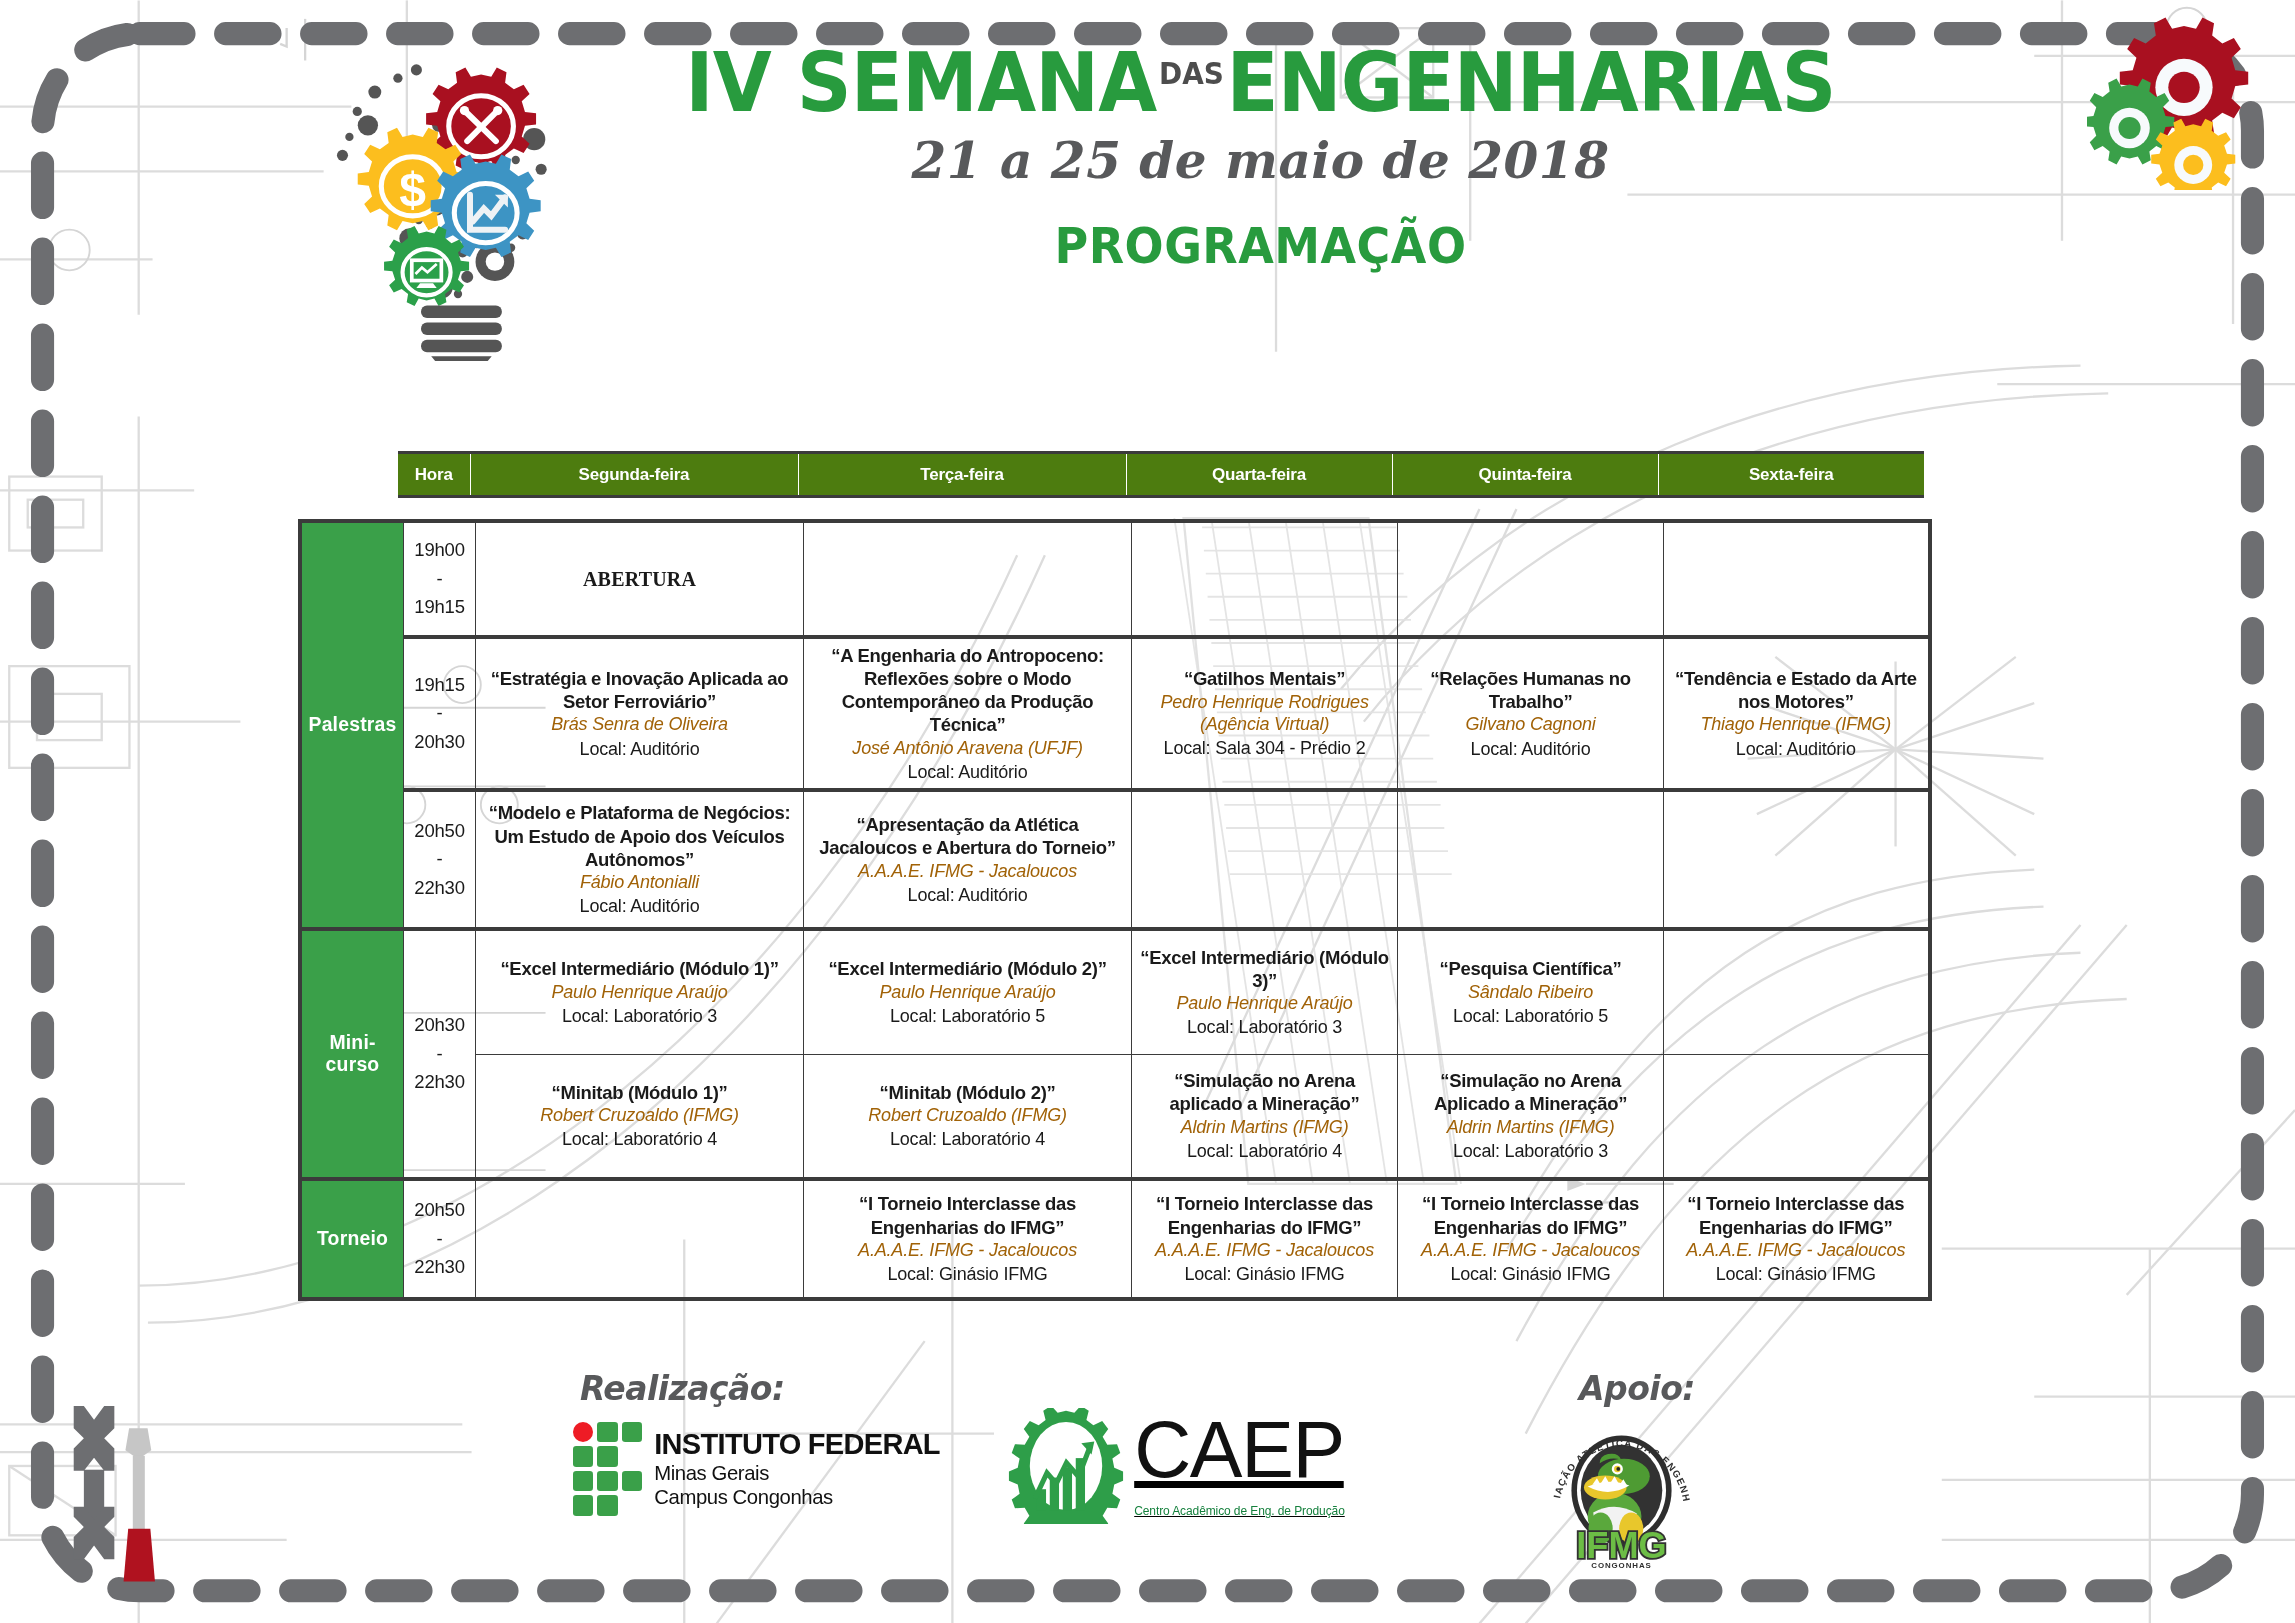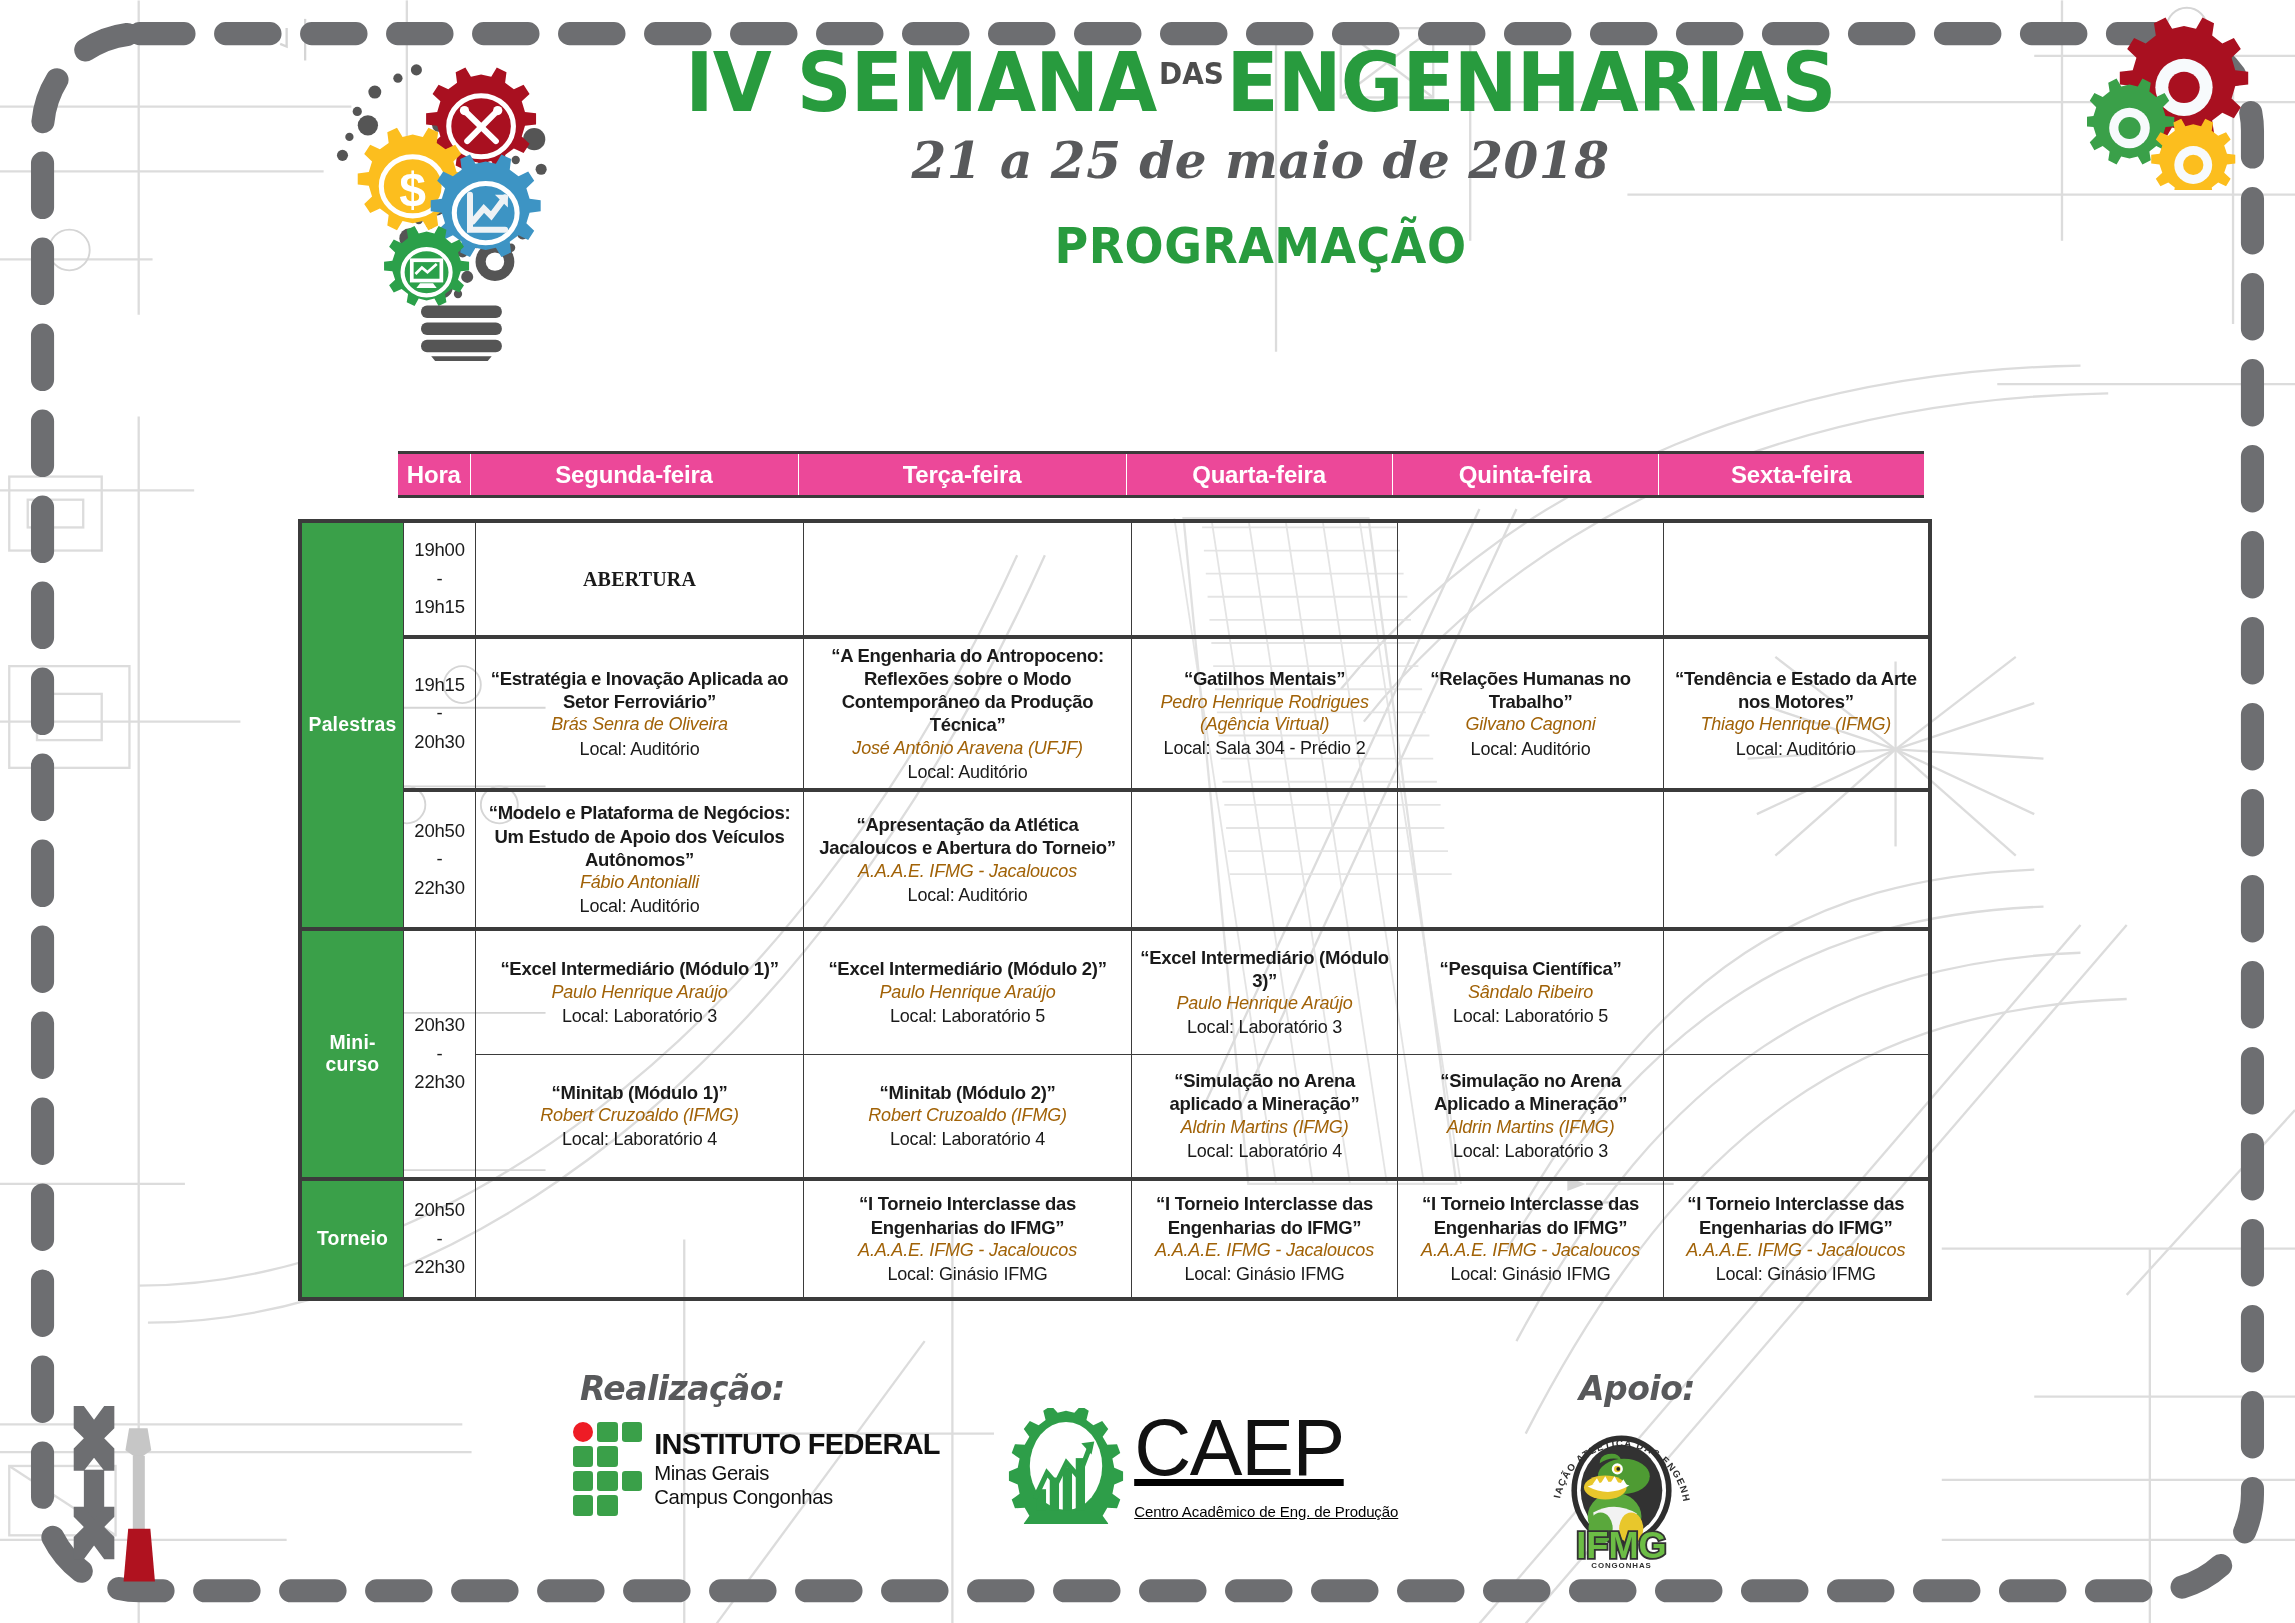--- a/index.html
+++ b/index.html
@@ -111,25 +111,25 @@
 
   
   .dayhead-table {
     border-collapse: collapse;
     table-layout: fixed;
     margin-left: 100px;
     border-top: 3.7px solid #3b3b3b;
     border-bottom: 3.7px solid #3b3b3b;
   }
   .dayhead-table td {
-    background: #ec4899;
+    background: #4d7c0f;
     color: #ffffff;
     font-family: "Liberation Sans", sans-serif;
     font-weight: 700;
-    font-size: 24px;
+    font-size: 17px;
     text-align: center;
     vertical-align: middle;
     height: 44px;
     border-left: 1.4px solid #ffffff;
     border-right: 1.4px solid #ffffff;
     letter-spacing: -0.2px;
   }
   .dayhead-table td:first-child { border-left: none; }
   .dayhead-table td:last-child  { border-right: none; }
 
@@ -224,21 +224,21 @@
   .if-cell.blank { background: transparent; }
   .if-text { display: flex; flex-direction: column; line-height: 1.0; }
   .if-t1 { font-family: "Liberation Sans", sans-serif; font-weight: 700; font-size: 29px; color: #111; letter-spacing: -0.7px;}
   .if-t2 { font-family: "Liberation Sans", sans-serif; font-size: 20.3px; color: #111; margin-top: 3.7px; letter-spacing: -0.4px;}
   .if-t3 { font-family: "Liberation Sans", sans-serif; font-size: 20.3px; color: #111; margin-top: 4px; letter-spacing: -0.4px;}
 
   
   #caep-logo { position: absolute; left: 1008px; top: 1408px; display: flex; align-items: center; gap: 10.2px; z-index: 5; text-decoration: underline;}
   .caep-text { display:flex; flex-direction: column; }
   .caep-big { font-family: "Liberation Sans", sans-serif; font-weight: 400; font-size: 79px; color: #111; line-height: 0.92; letter-spacing: -1.4px;}
-  .caep-sub { font-family: "Liberation Sans", sans-serif; font-size: 15px; color: #000000; letter-spacing: -0.1px; margin-top: 18px;}
+  .caep-sub { font-family: "Liberation Sans", sans-serif; font-size: 12px; color: #15803d; letter-spacing: -0.1px; margin-top: 18px;}
 
   
   #atletica-logo { position: absolute; left: 1545px; top: 1417px; z-index: 5;}
 
   
   #tools { position: absolute; left: 55px; top: 1406px; z-index: 4;}
 </style>
 </head>
 <body>
 

